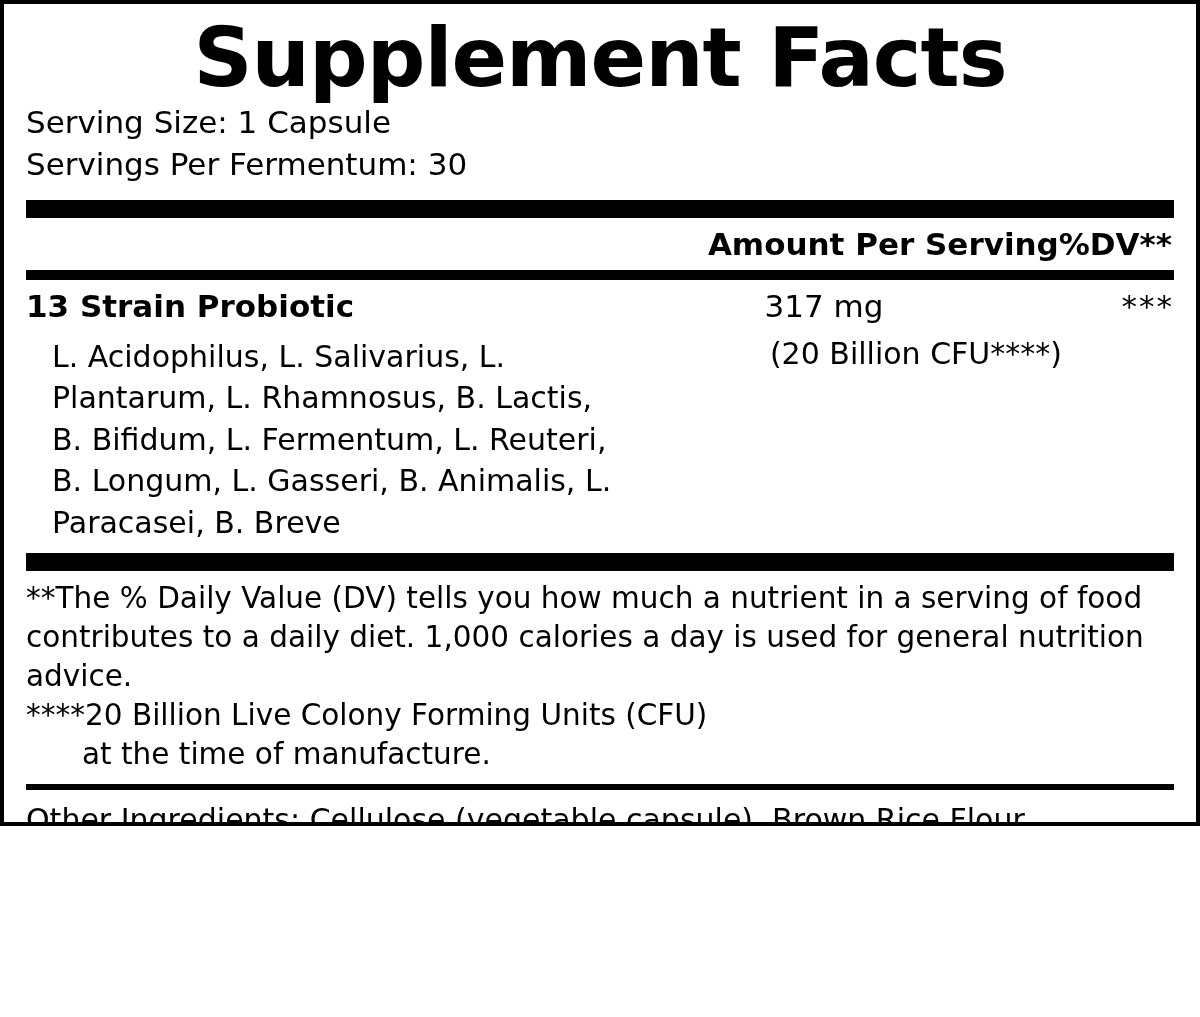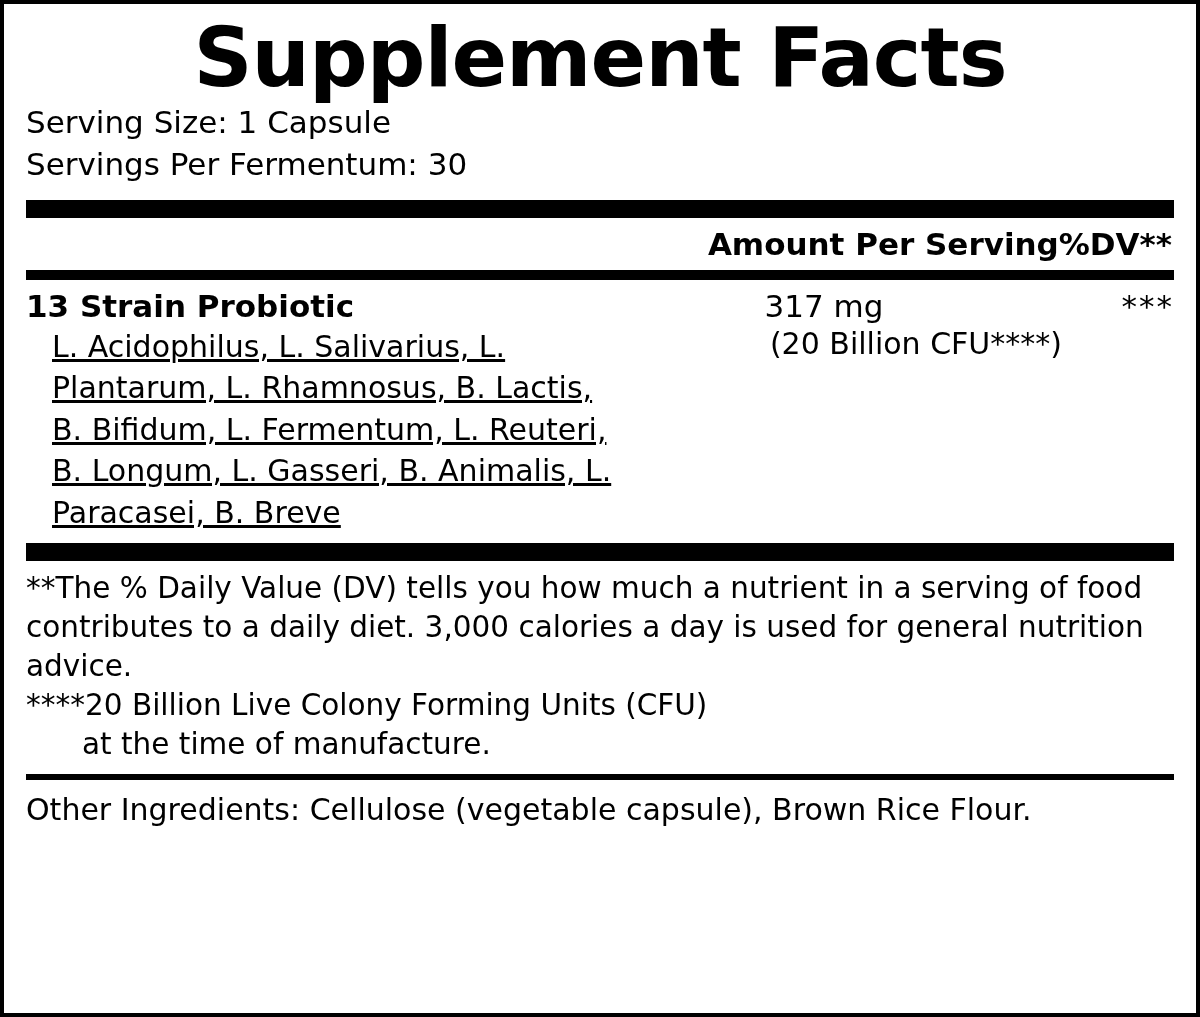--- a/index.html
+++ b/index.html
@@ -6,21 +6,21 @@
     margin: 0;
     padding: 0;
     background: #ffffff;
   }
   body {
     font-family: "DejaVu Sans", sans-serif;
     color: #000000;
   }
   .panel {
     width: 1200px;
-    height: 1017px;
+    height: 826px;
     box-sizing: border-box;
     background: #ffffff;
     border: 4px solid #000000;
     position: relative;
     overflow: hidden;
   }
   .inner {
     padding: 6px 22px 0 22px;
   }
   .title {
@@ -86,22 +86,21 @@
   .nutrient-dv {
     position: absolute;
     right: 0;
     width: 100px;
     text-align: right;
     font-weight: 400;
     letter-spacing: 2px;
   }
   .nutrient-sub {
     position: relative;
-    margin-top: 2px;
-    text-decoration: underline;
+    margin-top: 12px;
   }
   .strains {
     font-size: 30px;
     line-height: 1.38;
     width: 590px;
     padding-left: 26px;
     box-sizing: border-box;
   }
   .cfu {
     position: absolute;
@@ -166,21 +165,21 @@
       </div>
       <div class="nutrient-sub">
         <div class="strains">L. Acidophilus, L. Salivarius, L. Plantarum, L. Rhamnosus, B. Lactis, B. Bifidum, L. Fermentum, L. Reuteri, B. Longum, L. Gasseri, B. Animalis, L. Paracasei, B. Breve</div>
         <div class="cfu">(20 Billion CFU****)</div>
       </div>
     </div>
 
     <div class="rule-thick" style="margin:0;"></div>
 
     <div class="footnotes">
-      <p>**The % Daily Value (DV) tells you how much a nutrient in a serving of food contributes to a daily diet. 3,000 calories a day is used for general nutrition advice.</p>
+      <p>**The % Daily Value (DV) tells you how much a nutrient in a serving of food contributes to a daily diet. 1,000 calories a day is used for general nutrition advice.</p>
       <p>****20 Billion Live Colony Forming Units (CFU)</p>
       <p class="indent">at the time of manufacture.</p>
     </div>
 
     <div class="rule-thin"></div>
 
     <div class="other">
       <b>Other Ingredients:</b>
       <span>Cellulose (vegetable capsule), Brown Rice Flour.</span>
     </div>

